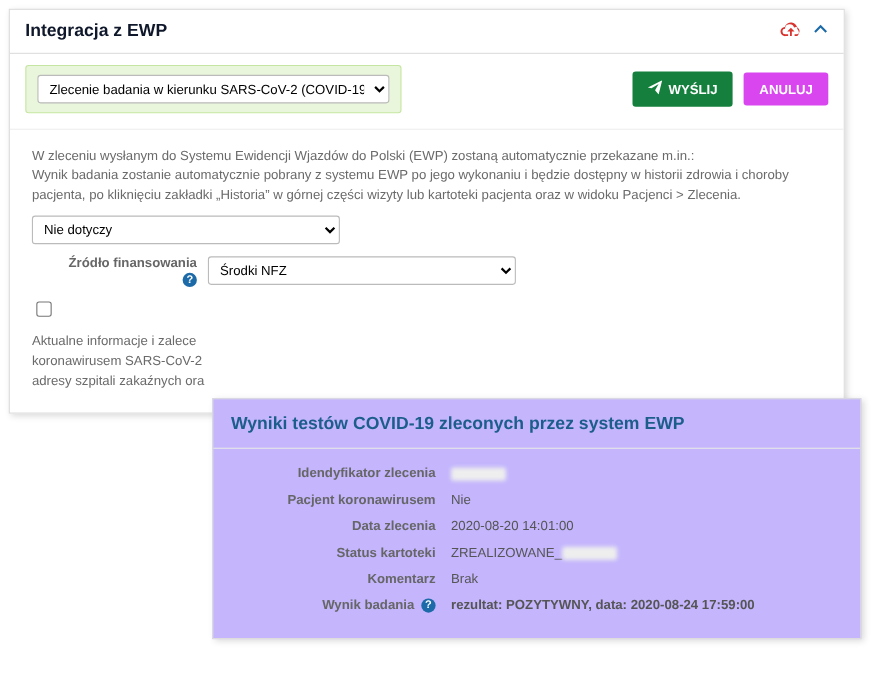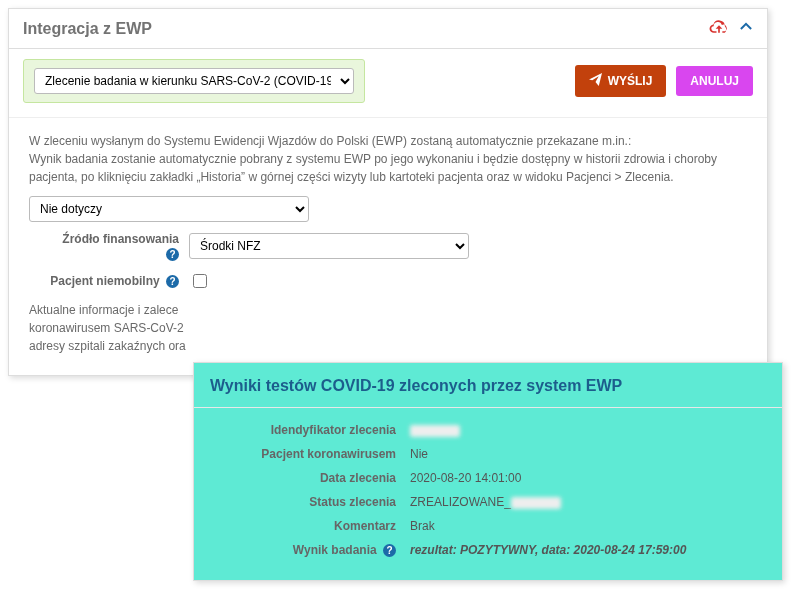--- a/index.html
+++ b/index.html
@@ -26,21 +26,21 @@
     left: 8px;
   }
   .panel-header {
     display: flex;
     justify-content: space-between;
     align-items: center;
     padding: 10px 14px;
     border-bottom: 1px solid #ddd;
   }
   .panel-title {
-    color: #737373;
+    color: #0f172a;
     font-size: 16px;
     font-weight: bold;
   }
   .header-icons { display: flex; gap: 10px; }
   .icon-btn { cursor: pointer; }
   .tool-row {
     display: flex;
     align-items: center;
     padding: 10px 14px 14px;
     border-bottom: 1px solid #eee;
@@ -67,21 +67,21 @@
     color: #fff;
     font-weight: bold;
     font-size: 12px;
     padding: 8px 14px;
     border-radius: 3px;
     cursor: pointer;
     display: inline-flex;
     align-items: center;
     gap: 6px;
   }
-  .btn-send { background: #c2410c; }
+  .btn-send { background: #15803d; }
   .btn-cancel { background: #d946ef; }
   .content {
     padding: 14px 20px 20px;
     color: #6a6a6a;
     font-size: 12px;
     line-height: 1.5;
   }
   .content ul { margin: 6px 0 10px 20px; padding: 0; }
   .content li { margin: 2px 0; }
   .form-row {
@@ -120,21 +120,21 @@
   }
   .checkbox { width: 14px; height: 14px; }
   .note-bottom { margin-top: 10px; }
 
   
   .panel-results {
     position: absolute;
     top: 362px;
     left: 193px;
     width: 590px;
-    background: #5eead4;
+    background: #c4b5fd;
   }
   .res-header {
     padding: 14px 16px 12px;
     color: #1c5d8c;
     font-size: 16px;
     font-weight: bold;
     border-bottom: 1px solid #e8e8e8;
   }
   .res-body {
     padding: 10px 16px 18px;
@@ -147,21 +147,21 @@
   .res-label {
     width: 200px;
     text-align: right;
     font-weight: bold;
     color: #666;
     padding-right: 14px;
   }
   .res-value {
     color: #555;
   }
-  .res-value.bold { font-weight: bold; font-style: italic; }
+  .res-value.bold { font-weight: bold; }
   .blur {
     display: inline-block;
     width: 50px; height: 12px;
     background: #eee;
     filter: blur(2px);
     border-radius: 2px;
     vertical-align: middle;
   }
 </style>
 </head>
@@ -217,23 +217,20 @@
     <div class="form-row">
       <div class="form-label">
         <span>Źródło finansowania</span><br><span class="help">?</span>
       </div>
       <select class="form-input">
         <option>Środki NFZ</option>
       </select>
     </div>
 
     <div class="form-row">
-      <div class="form-label">
-        <span>Pacjent niemobilny</span> <span class="help">?</span>
-      </div>
       <input type="checkbox" class="checkbox" style="">
     </div>
 
     <div class="note-bottom" style="white-space:pre-line;">Aktualne informacje i zalece
 koronawirusem SARS-CoV-2
 adresy szpitali zakaźnych ora</div>
   </div>
 </div>
 
 <div class="panel panel-results">
@@ -249,21 +246,21 @@
       <div class="res-label">Pacjent koronawirusem</div>
       <div class="res-value">Nie</div>
     </div>
 
     <div class="res-row">
       <div class="res-label">Data zlecenia</div>
       <div class="res-value">2020-08-20 14:01:00</div>
     </div>
 
     <div class="res-row">
-      <div class="res-label">Status zlecenia</div>
+      <div class="res-label">Status kartoteki</div>
       <div class="res-value">
         <span>ZREALIZOWANE_</span><span class="blur"></span>
       </div>
     </div>
 
 
     <div class="res-row">
       <div class="res-label">Komentarz</div>
       <div class="res-value">Brak</div>
     </div>

